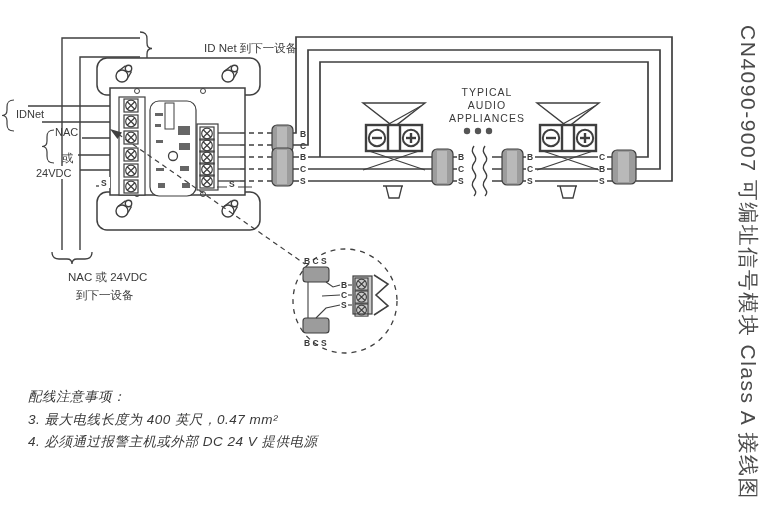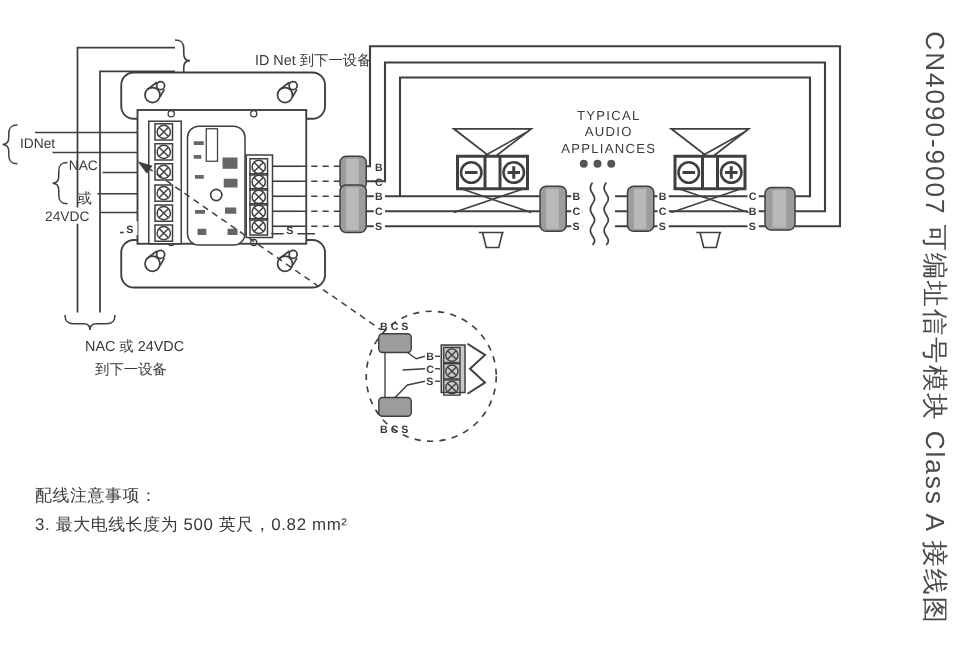--- a/index.html
+++ b/index.html
@@ -1,20 +1,20 @@
 <!DOCTYPE html>
 <html><head>
 <meta charset="utf-8">
 <style>
   html,body{margin:0;padding:0;background:#ffffff;}
   #page{position:relative;width:770px;height:525px;background:#ffffff;overflow:hidden;
         font-family:"Liberation Sans","DejaVu Sans",sans-serif;color:#333;}
   #diagram{position:absolute;left:0;top:0;}
   #notes{position:absolute;left:28px;top:386px;width:470px;font-size:13.5px;line-height:22.5px;color:#3a3a3a;letter-spacing:0.5px;}
-  #notes .note-line{white-space:nowrap;}
+  #notes .note-line{white-space:nowrap;font-style:italic;}
   #vtitle{position:absolute;left:762px;top:0;width:525px;height:34px;
           transform:rotate(90deg);transform-origin:top left;
           font-size:21px;letter-spacing:1.5px;color:#4a4a4a;text-align:center;white-space:nowrap;}
   svg text{font-family:"Liberation Sans","DejaVu Sans",sans-serif;fill:#3a3a3a;}
   .lbl-s{font-size:8.5px;font-weight:bold;}
   .lbl-m{font-size:11px;}
   .lbl-cjk{font-size:11.5px;}
   .lbl-typ{font-size:10.5px;letter-spacing:1px;}
 </style>
 </head>
@@ -246,18 +246,19 @@
     <rect x="353" y="276" width="19" height="38" fill="#c9c9c9" stroke="#3f3f3f" stroke-width="1.2"></rect>
     <use href="#screw" x="355" y="278" transform="scale(0.93)" transform-origin="355 278"></use>
     <use href="#screw" x="355" y="291" transform="scale(0.93)" transform-origin="355 291"></use>
     <use href="#screw" x="355" y="304" transform="scale(0.93)" transform-origin="355 304"></use>
     <path d="M374,275 L388,284 L376,295 L388,306 L374,315" stroke="#3f3f3f" stroke-width="1.6" fill="none"></path>
   </g>
 </svg>
 
 <div id="notes">
   <div class="note-line">配线注意事项：</div>
-  <div class="note-line">3.  最大电线长度为 500 英尺，0.82 mm²</div>
+  <div class="note-line">3.  最大电线长度为 400 英尺，0.47 mm²</div>
+  <div class="note-line">4.  必须通过报警主机或外部 DC 24 V 提供电源</div>
 </div>
 
 <div id="vtitle">CN4090-9007 可编址信号模块 Class A 接线图</div>
 
 </div>
 
 </body></html>

